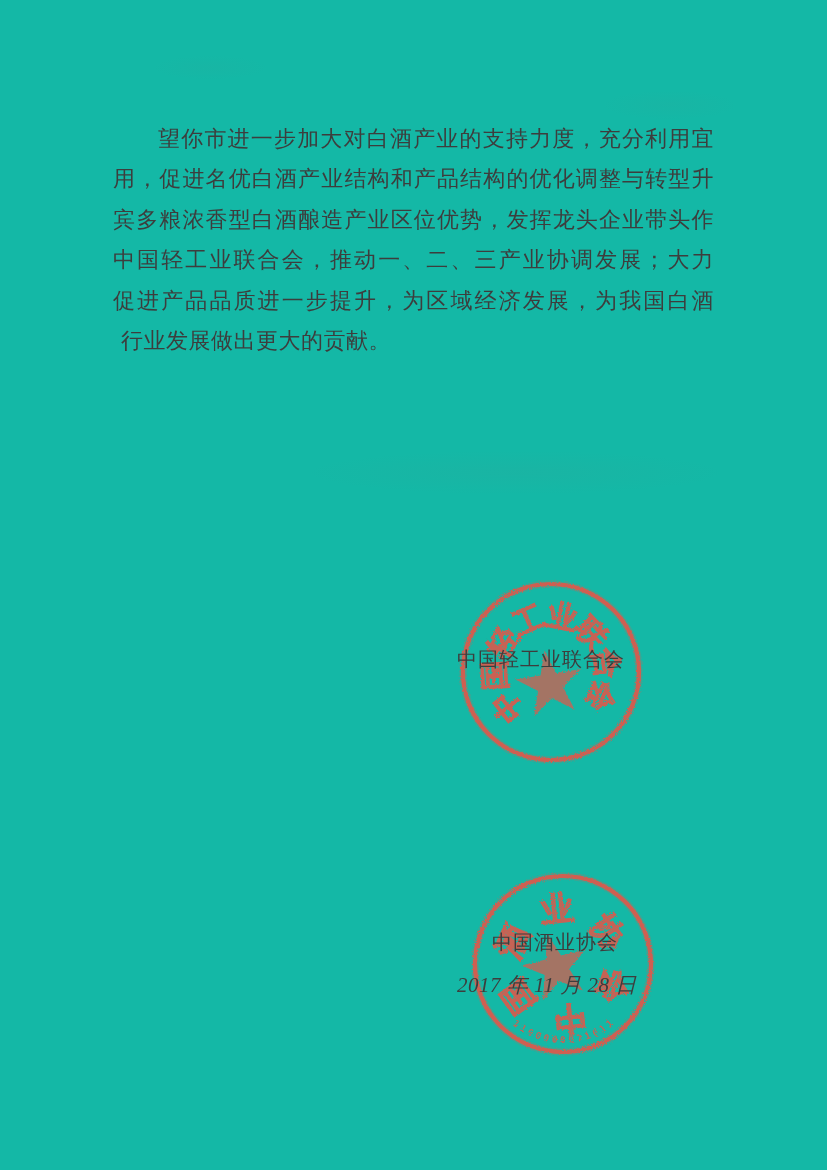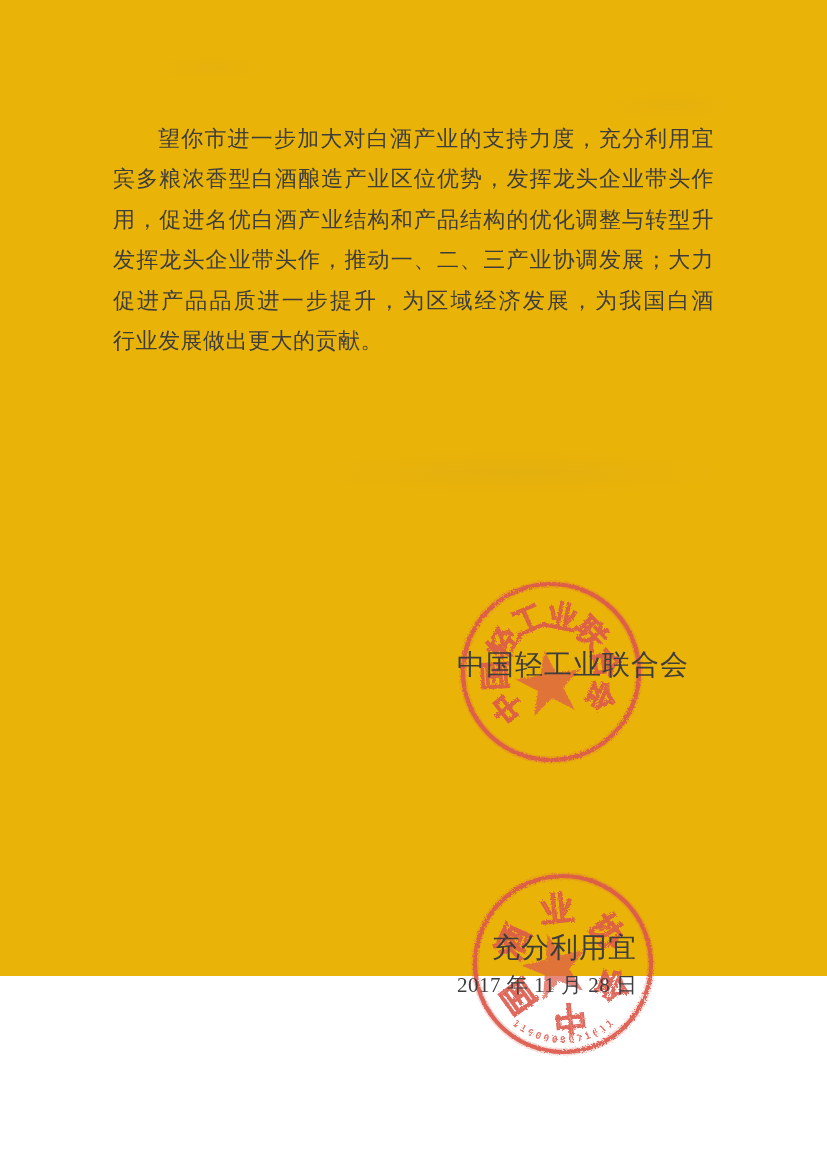--- a/index.html
+++ b/index.html
@@ -3,22 +3,22 @@
 <meta charset="utf-8">
 <style>
   html, body {
     margin: 0; padding: 0;
     width: 827px; height: 1170px;
     overflow: hidden;
     background: #ffffff;
   }
   #page {
     position: relative;
-    width: 827px; height: 976px;
-    background: #eab308;
+    width: 827px; height: 1170px;
+    background: #14b8a6;
     font-family: "Liberation Serif", serif;
   }
   
   .smudge {
     position: absolute;
     background: radial-gradient(ellipse at center, rgba(120,120,120,0.10), rgba(120,120,120,0) 70%);
     pointer-events: none;
   }
   
   #paragraph {
@@ -33,33 +33,34 @@
     text-align: justify;
     text-align-last: justify;
     letter-spacing: 0.5px;
     white-space: nowrap;
   }
   .para-line.first {
     padding-left: 45px;
   }
   .para-line.last {
     text-align-last: left;
+    margin-left: 8px;
   }
   
   .sig-text {
     position: absolute;
     z-index: 2;
     color: var(--text-color, #3d3d3d);
-    font-size: 28px;
+    font-size: 20px;
     letter-spacing: 1px;
     white-space: nowrap;
   }
   #sig-org-1 { left: 457px; top: 646px; }
   #sig-org-2 { left: 492px; top: 929px; }
-  #sig-date  { left: 457px; top: 971px; font-size: 21px; letter-spacing: 0.5px; }
+  #sig-date  { left: 457px; top: 971px; font-size: 21px; letter-spacing: 0.5px; font-style: italic; }
   
   svg.seal {
     position: absolute;
     z-index: 1;
     overflow: visible;
   }
   #seal-1 { left: 455px; top: 576px; }
   #seal-2 { left: 468px; top: 869px; }
   .seal .ring-main {
     fill: none;
@@ -100,23 +101,23 @@
 <body>
 
 <div id="page">
 
   <div class="smudge" style="left:300px; top:450px; width:430px; height:45px; opacity:.55"></div>
   <div class="smudge" style="left:600px; top:90px; width:140px; height:30px; opacity:.4"></div>
   <div class="smudge" style="left:150px; top:55px; width:120px; height:25px; opacity:.35"></div>
 
   <div id="paragraph">
     <div class="para-line first">望你市进一步加大对白酒产业的支持力度，充分利用宜</div>
+    <div class="para-line">用，促进名优白酒产业结构和产品结构的优化调整与转型升</div>
     <div class="para-line">宾多粮浓香型白酒酿造产业区位优势，发挥龙头企业带头作</div>
-    <div class="para-line">用，促进名优白酒产业结构和产品结构的优化调整与转型升</div>
-    <div class="para-line">发挥龙头企业带头作，推动一、二、三产业协调发展；大力</div>
+    <div class="para-line">中国轻工业联合会，推动一、二、三产业协调发展；大力</div>
     <div class="para-line">促进产品品质进一步提升，为区域经济发展，为我国白酒</div>
     <div class="para-line last">行业发展做出更大的贡献。</div>
   </div>
 
   <svg id="seal-1" class="seal" width="192" height="192" viewBox="0 0 192 192">
     <defs>
       <filter id="rough" x="-10%" y="-10%" width="120%" height="120%">
         <feTurbulence type="fractalNoise" baseFrequency="0.55" numOctaves="2" result="n"></feTurbulence>
         <feDisplacementMap in="SourceGraphic" in2="n" scale="3.5"></feDisplacementMap>
       </filter>
@@ -163,16 +164,16 @@
           <text x="95" y="174" text-anchor="middle" transform="rotate(-12.64 95 95)">7</text>
           <text x="95" y="174" text-anchor="middle" transform="rotate(-18.97 95 95)">1</text>
           <text x="95" y="174" text-anchor="middle" transform="rotate(-25.299999999999997 95 95)">6</text>
           <text x="95" y="174" text-anchor="middle" transform="rotate(-31.629999999999995 95 95)">1</text>
           <text x="95" y="174" text-anchor="middle" transform="rotate(-37.96000000000001 95 95)">1</text>
         </g>
     </g>
   </svg>
 
   <div id="sig-org-1" class="sig-text">中国轻工业联合会</div>
-  <div id="sig-org-2" class="sig-text">充分利用宜</div>
+  <div id="sig-org-2" class="sig-text">中国酒业协会</div>
   <div id="sig-date" class="sig-text">2017 年 11 月 28 日</div>
 
 </div>
 
 </body></html>

